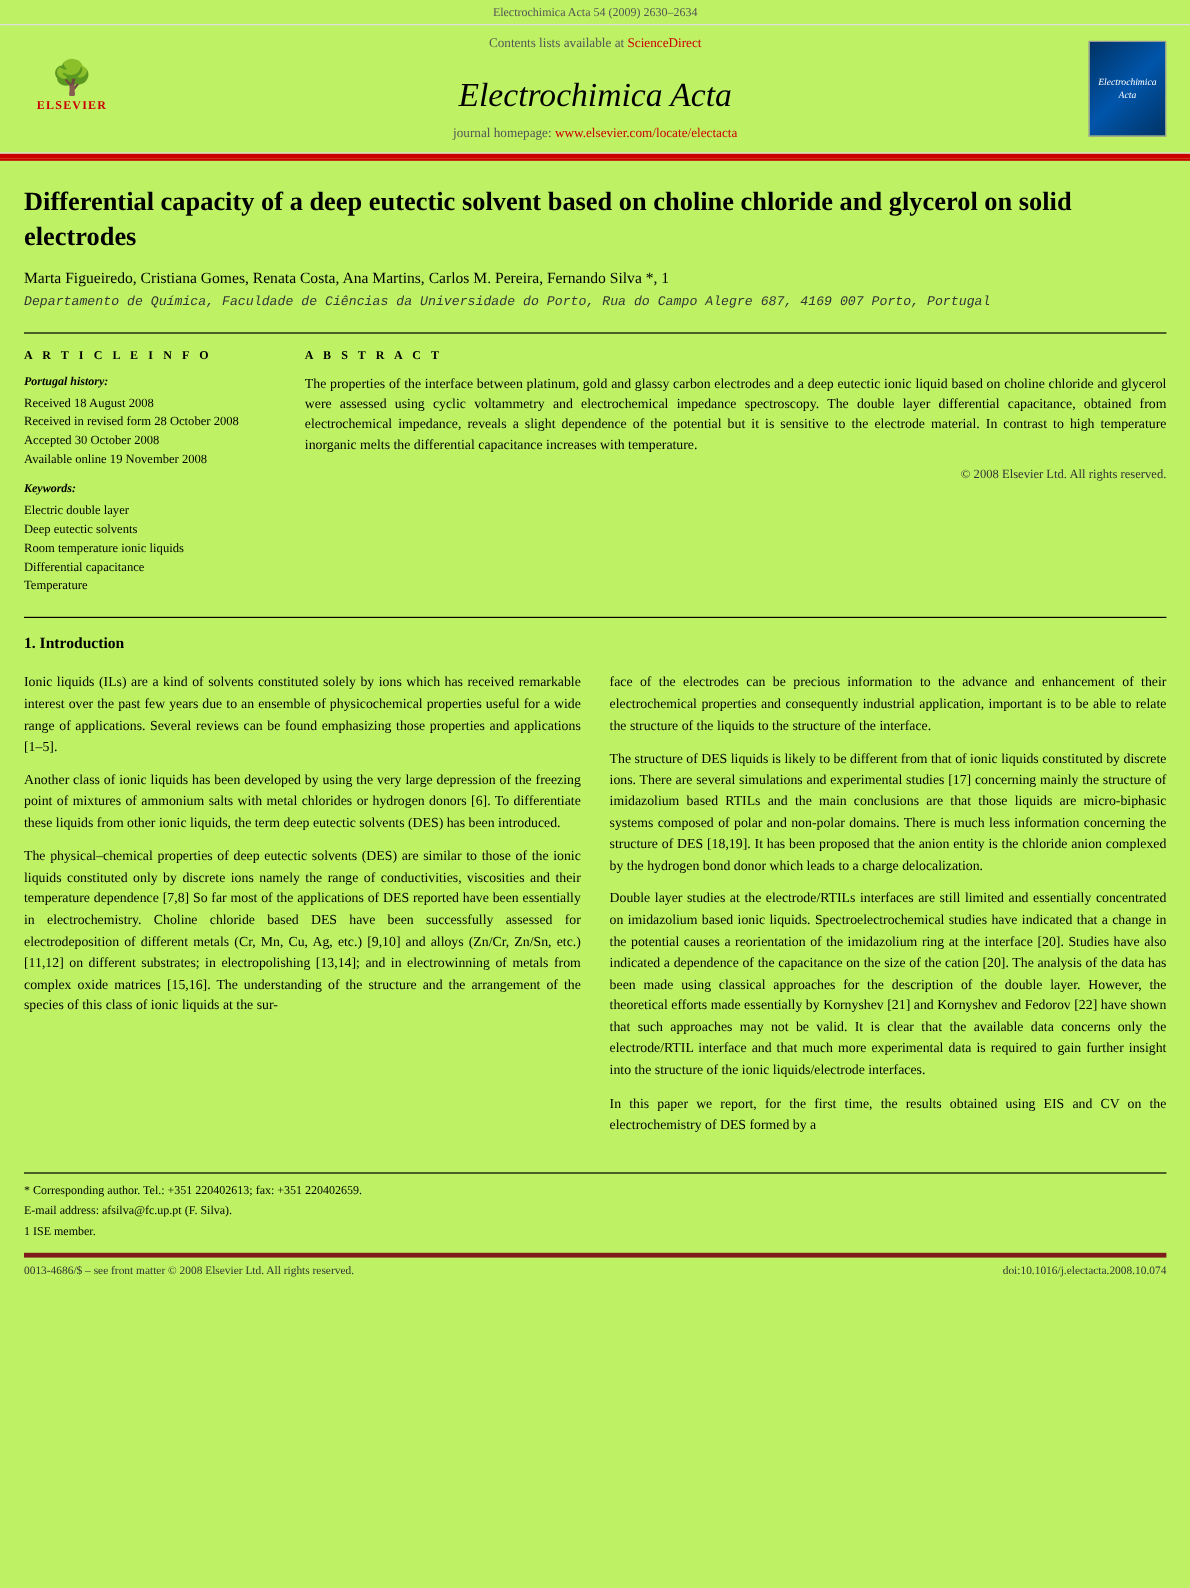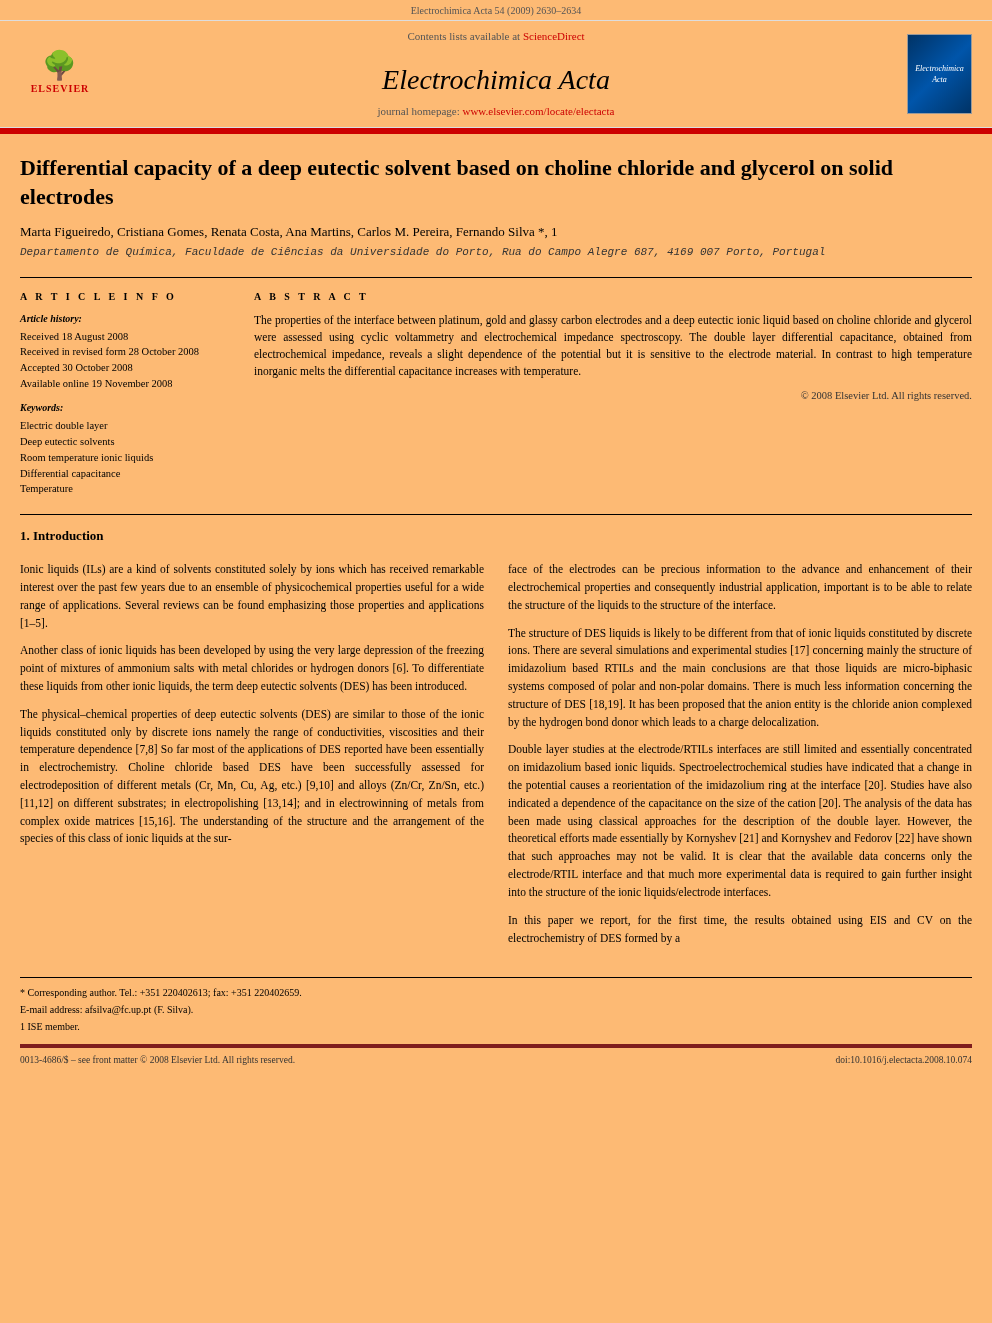--- a/index.html
+++ b/index.html
@@ -8,21 +8,21 @@
       background: #fff;
       color: #000;
       width: 992px;
       min-height: 1323px;
       font-size: 13px;
       line-height: 1.4;
     }
     .page {
       width: 992px;
       min-height: 1323px;
-      background: #fdba74;
+      background: #bef264;
       padding: 0;
     }
     
     .journal-header {
       border-bottom: 2px solid #c00;
       padding-bottom: 0;
     }
     .journal-top-bar {
       text-align: center;
       font-size: 10px;
@@ -304,21 +304,21 @@
     <div class="authors">Marta Figueiredo, Cristiana Gomes, Renata Costa, Ana Martins, Carlos M. Pereira, Fernando Silva&nbsp;*, 1</div>
 
     <div class="affiliation">Departamento de Química, Faculdade de Ciências da Universidade do Porto, Rua do Campo Alegre 687, 4169 007 Porto, Portugal</div>
 
     <hr class="divider">
 
     <div class="two-col">
 
       <div class="left-col">
         <div class="section-label">A R T I C L E   I N F O</div>
-        <div class="article-info-label">Article history:</div>
+        <div class="article-info-label">Portugal history:</div>
         <div class="article-info-item">Received 18 August 2008</div>
         <div class="article-info-item">Received in revised form 28 October 2008</div>
         <div class="article-info-item">Accepted 30 October 2008</div>
         <div class="article-info-item">Available online 19 November 2008</div>
 
         <div class="keywords-section">
           <div class="article-info-label">Keywords:</div>
           <div class="keyword-item">Electric double layer</div>
           <div class="keyword-item">Deep eutectic solvents</div>
           <div class="keyword-item">Room temperature ionic liquids</div>

